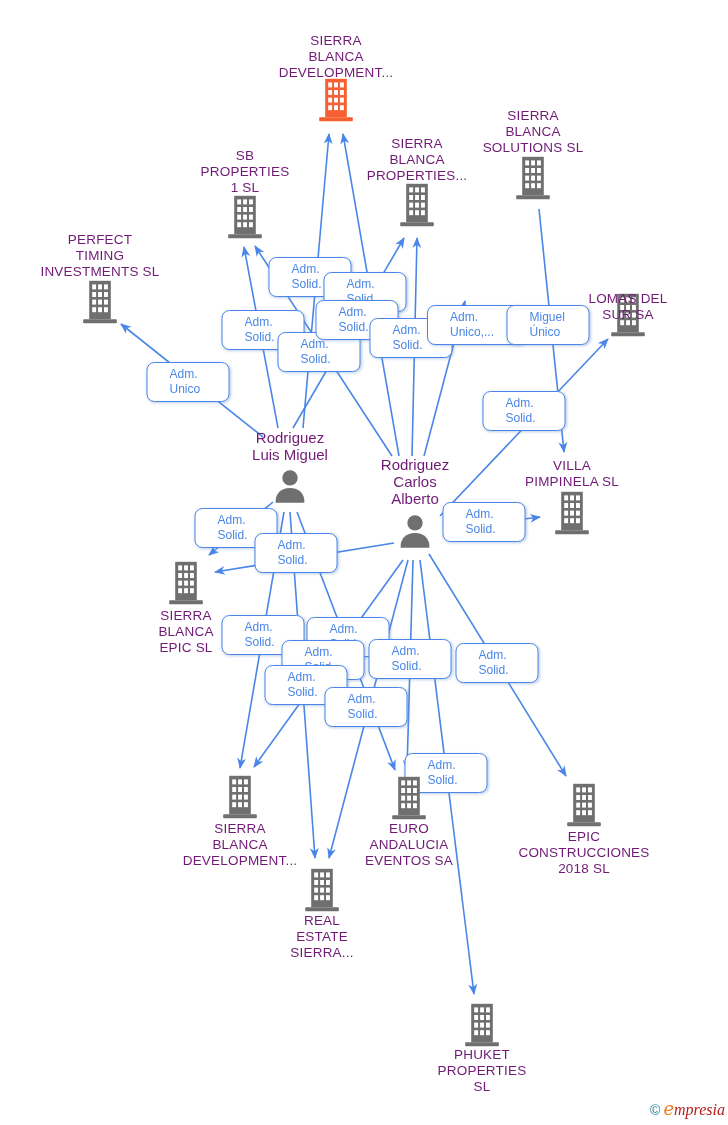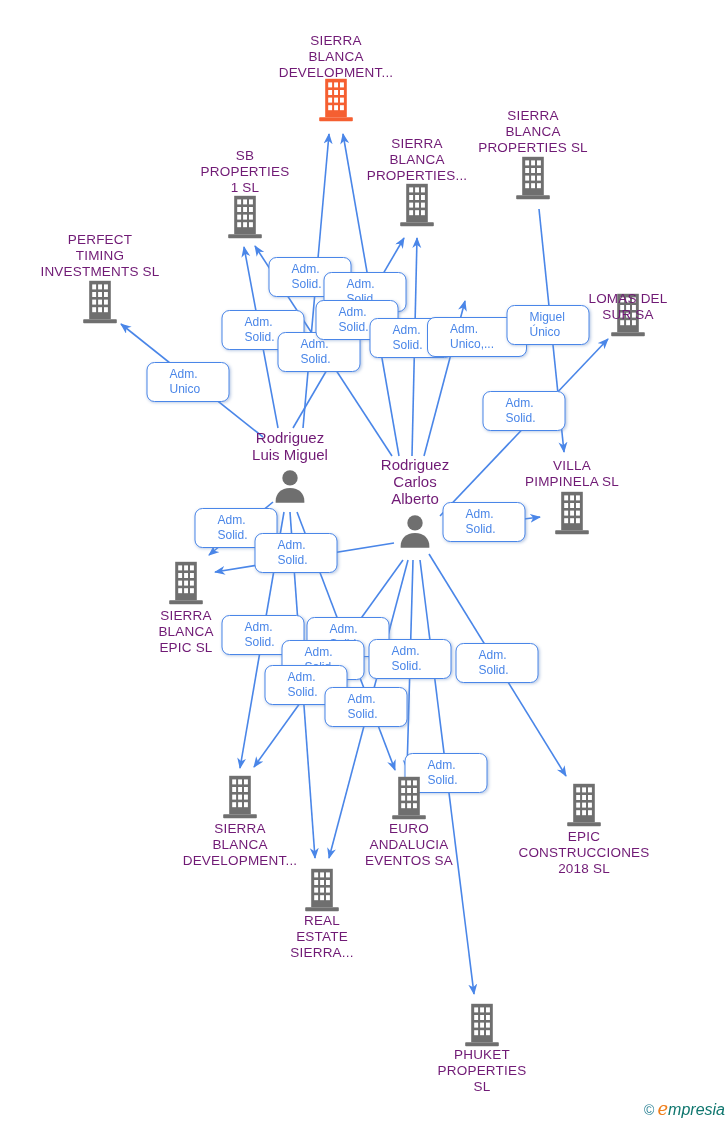--- a/index.html
+++ b/index.html
@@ -11,21 +11,21 @@
         font-size:12px;line-height:15px;padding:4px 22px;width:37px;text-align:left;
         box-shadow:1px 1px 3px rgba(110,145,200,.45);}
   .chip.wide{width:54px;}
   .nicon{position:absolute;transform:translate(-50%,-50%);display:block;line-height:0;}
   .nlabel{position:absolute;transform:translate(-50%,-50%);color:#701a75;
           font-size:13.5px;line-height:16px;text-align:center;letter-spacing:.2px;white-space:nowrap;}
   .nlabel.person{font-size:15px;line-height:17px;letter-spacing:0;}
   .watermark{position:absolute;right:3px;bottom:6px;line-height:18px;white-space:nowrap;}
   .wm-sym{color:#2b8295;font-size:14px;margin-right:3px;}
   .wm-e{color:#ef7e1b;font-family:"DejaVu Serif",serif;font-style:italic;font-size:18px;}
-  .wm-rest{color:#0f766e;font-family:Liberation Sans, sans-serif;font-style:italic;font-size:16px;}
+  .wm-rest{color:#b91c1c;font-family:Liberation Serif, serif;font-style:italic;font-size:16px;}
 </style>
 </head>
 <body>
 
 <div id="stage">
     <svg viewBox="0 0 728 1125" width="728" height="1125" class="wires">
       <defs>
         <marker id="arw" markerUnits="userSpaceOnUse" markerWidth="13" markerHeight="11" refX="10" refY="4.5" orient="auto">
           <path d="M0,0 L11,4.5 L0,9 L3.2,4.5 Z" fill="#4a86e8"></path>
         </marker>
@@ -52,21 +52,21 @@
       <line x1="429" y1="554" x2="566" y2="776" stroke="#4a86e8" stroke-width="1.6" marker-end="url(#arw)"></line>
       <line x1="420" y1="560" x2="474" y2="994" stroke="#4a86e8" stroke-width="1.6" marker-end="url(#arw)"></line>
     </svg>
   <div class="watermark"><span class="wm-sym">©</span><span class="wm-e">e</span><span class="wm-rest">mpresia</span></div>
 <div class="chip" style="left: 310px; top: 277px;">Adm. Solid.</div>
     <div class="chip" style="left: 365px; top: 292px;">Adm. Solid.</div>
     <div class="chip" style="left: 263px; top: 330px;">Adm. Solid.</div>
     <div class="chip" style="left: 319px; top: 352px;">Adm. Solid.</div>
     <div class="chip" style="left: 357px; top: 320px;">Adm. Solid.</div>
     <div class="chip" style="left: 411px; top: 338px;">Adm. Solid.</div>
-    <div class="chip wide" style="left: 477px; top: 337px;">Adm. Unico,...</div>
+    <div class="chip wide" style="left: 477px; top: 325px;">Adm. Unico,...</div>
     <div class="chip" style="left: 548px; top: 325px;">Miguel Único</div>
     <div class="chip" style="left: 188px; top: 382px;">Adm. Unico</div>
     <div class="chip" style="left: 524px; top: 411px;">Adm. Solid.</div>
     <div class="chip" style="left: 484px; top: 522px;">Adm. Solid.</div>
     <div class="chip" style="left: 236px; top: 528px;">Adm. Solid.</div>
     <div class="chip" style="left: 296px; top: 553px;">Adm. Solid.</div>
     <div class="chip" style="left: 263px; top: 635px;">Adm. Solid.</div>
     <div class="chip" style="left: 348px; top: 637px;">Adm. Solid.</div>
     <div class="chip" style="left: 323px; top: 660px;">Adm. Solid.</div>
     <div class="chip" style="left: 306px; top: 685px;">Adm. Solid.</div>
@@ -156,21 +156,21 @@
           <rect x="9.05" y="9.8" width="1.95" height="2.5" fill="#fff"></rect>
           <rect x="12" y="9.8" width="1.95" height="2.5" fill="#fff"></rect>
           <rect x="6.1" y="13.6" width="1.95" height="2.5" fill="#fff"></rect>
           <rect x="9.05" y="13.6" width="1.95" height="2.5" fill="#fff"></rect>
           <rect x="12" y="13.6" width="1.95" height="2.5" fill="#fff"></rect>
           <rect x="1.6" y="19.6" width="16.8" height="2" rx="0.4" fill="#6f6f6f"></rect>
         </svg></span>
       <div class="nlabel" style="left: 533px; top: 132px;">
         <div>SIERRA</div>
         <div>BLANCA</div>
-        <div>PROPERTIES SL</div>
+        <div>SOLUTIONS SL</div>
       </div>
     </div>
     <div class="node">
       <span class="nicon" style="left: 100px; top: 302px;"><svg width="40" height="44" viewBox="0 0 20 22">
           <rect x="4.6" y="0.4" width="10.8" height="19.2" fill="#6f6f6f"></rect>
           <rect x="6.1" y="2.2" width="1.95" height="2.5" fill="#fff"></rect>
           <rect x="9.05" y="2.2" width="1.95" height="2.5" fill="#fff"></rect>
           <rect x="12" y="2.2" width="1.95" height="2.5" fill="#fff"></rect>
           <rect x="6.1" y="6" width="1.95" height="2.5" fill="#fff"></rect>
           <rect x="9.05" y="6" width="1.95" height="2.5" fill="#fff"></rect>

